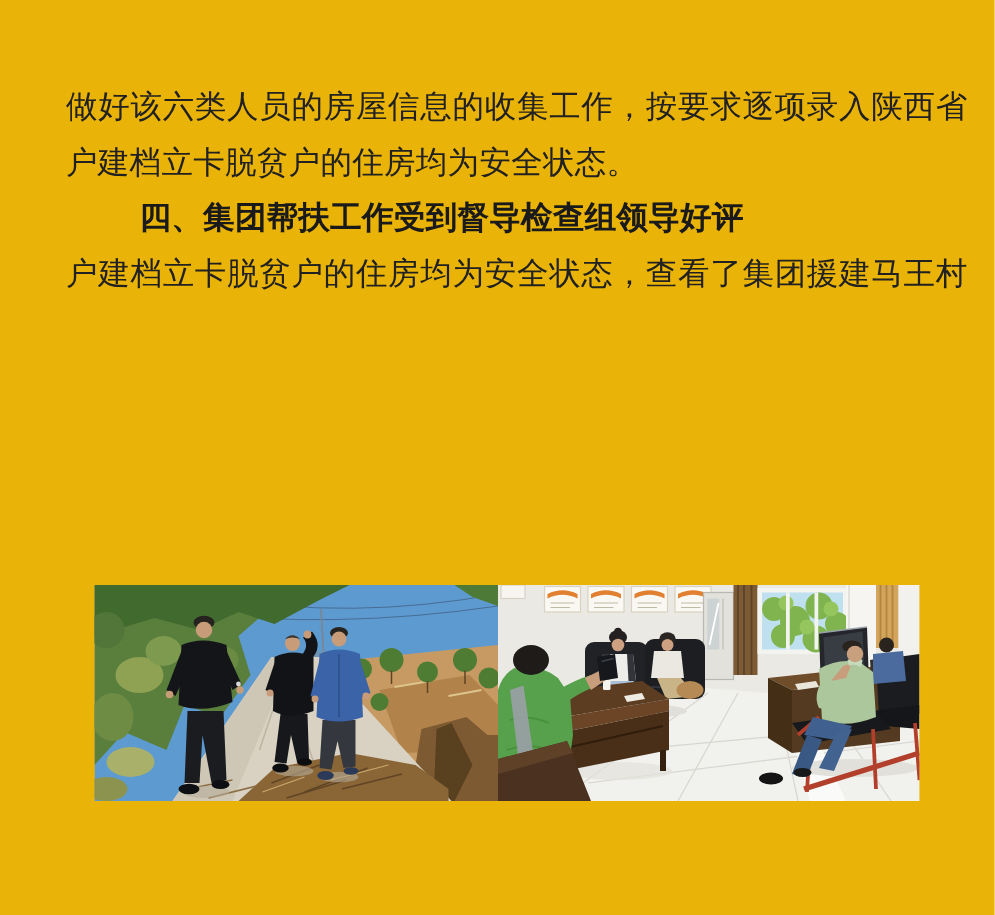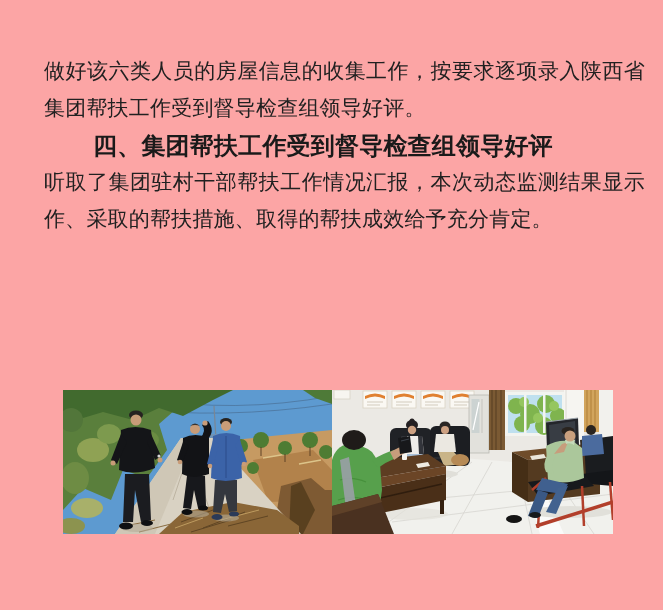--- a/index.html
+++ b/index.html
@@ -1,51 +1,50 @@
 <!DOCTYPE html>
 <html><head>
 <meta charset="utf-8">
 <style>
   html,body{margin:0;padding:0;background:#ffffff;}
   body{width:663px;height:610px;overflow:hidden;}
   .page{
-    position:relative;width:663px;height:610px;background:#fca5a5;
+    position:relative;width:663px;height:610px;background:#eab308;
     font-family:"Liberation Serif",serif;color:#212121;
   }
   .text-block{position:absolute;left:44px;top:53px;width:601px;}
   .line{
     margin:0;font-size:21px;line-height:37px;letter-spacing:0.2px;
     text-align:left;
   }
   .jfull{text-align:justify;text-align-last:justify;}
   .indent{text-indent:49px;}
   .heading{
-    margin:0;font-size:24px;line-height:37px;padding-left:49px;
+    margin:0;font-size:21px;line-height:37px;padding-left:49px;
     font-family:"Liberation Sans",sans-serif;font-weight:700;color:#1a1a1a;
     letter-spacing:0.2px;
   }
   .hei{font-family:"Liberation Sans",sans-serif;font-weight:600;}
   .photos{position:absolute;left:63px;top:390px;width:550px;height:144px;display:flex;}
   .photo{display:block;height:144px;}
   .photo-left{width:269px;}
   .photo-right{width:281px;}
 </style>
 </head>
 <body>
 
 <div class="page">
 
   <div class="text-block">
     <p class="line jfull">做好该六类人员的房屋信息的收集工作，按要求逐项录入陕西省</p>
-    <p class="line">集团帮扶工作受到督导检查组领导好评。</p>
+    <p class="line">户建档立卡脱贫户的住房均为安全状态。</p>
 
     <h2 class="heading">四、集团帮扶工作受到督导检查组领导好评</h2>
 
-    <p class="line jfull">听取了集团驻村干部帮扶工作情况汇报，本次动态监测结果显示</p>
-    <p class="line">作、采取的帮扶措施、取得的帮扶成效给予充分肯定。</p>
+    <p class="line jfull">户建档立卡脱贫户的住房均为安全状态，查看了集团援建马王村</p>
   </div>
 
   <div class="photos">
 
     <svg class="photo photo-left" viewBox="0 0 269 144" preserveAspectRatio="none" xmlns="http://www.w3.org/2000/svg">
       <rect width="269" height="144" fill="#5d9ad0"></rect>
 
       <path d="M60 18 Q160 30 269 14" stroke="#46688c" stroke-width="0.6" fill="none"></path>
       <path d="M80 8 Q170 24 269 6" stroke="#46688c" stroke-width="0.6" fill="none"></path>
       <line x1="151" y1="16" x2="153" y2="50" stroke="#7a8694" stroke-width="1.2"></line>

